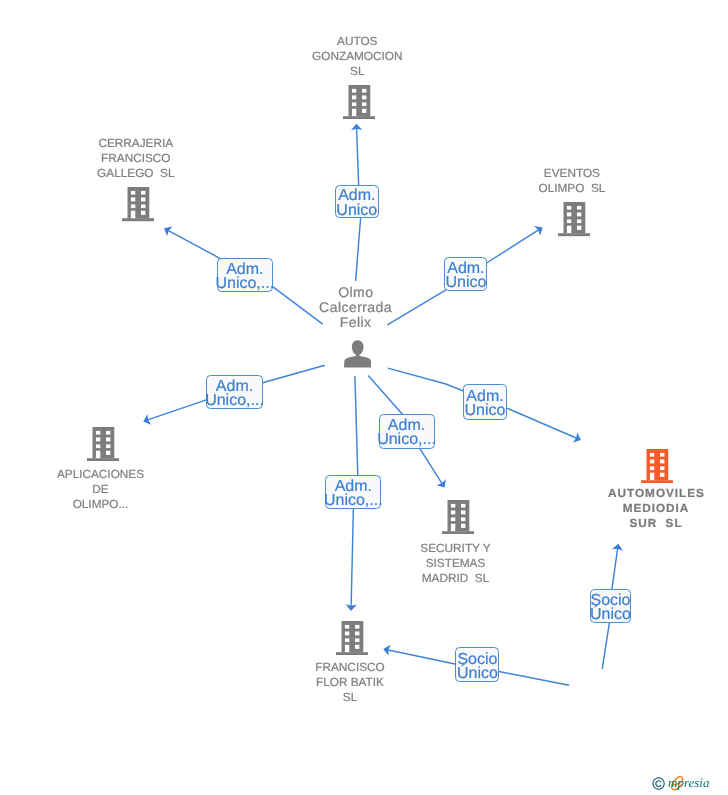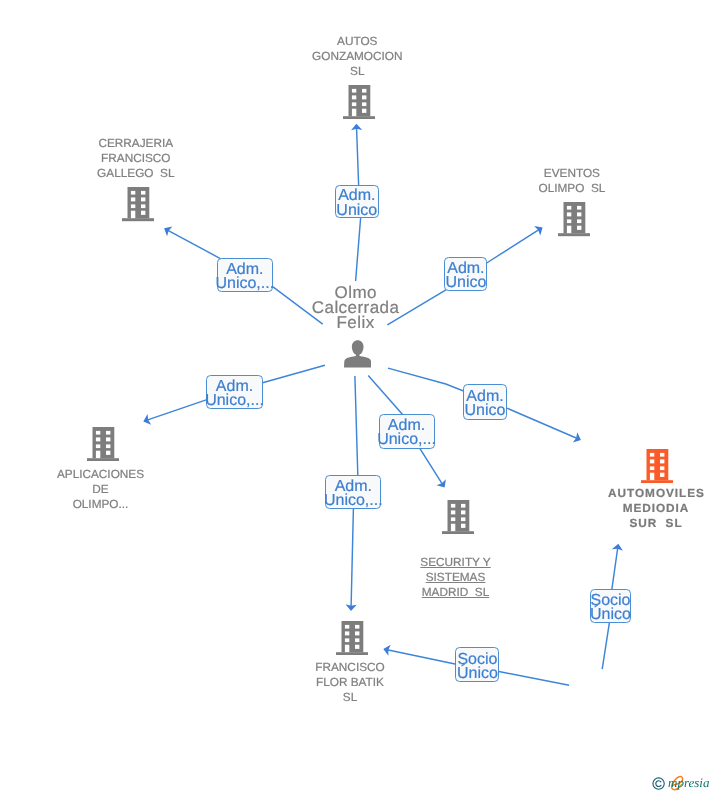--- a/index.html
+++ b/index.html
@@ -6,21 +6,21 @@
   html,body{margin:0;padding:0;background:#ffffff;}
   body{width:728px;height:795px;overflow:hidden;
        font-family:"Liberation Sans",sans-serif;
        -webkit-font-smoothing:antialiased;text-rendering:geometricPrecision;}
   #canvas{position:relative;width:728px;height:795px;background:#fff;}
   svg#edges{position:absolute;left:0;top:0;width:728px;height:795px;}
   .node{position:absolute;display:flex;flex-direction:column;align-items:center;
         width:180px;margin-left:-90px;}
   .node .caption{font-size:11.8px;line-height:15px;color:#808080;text-align:center;
         white-space:pre;-webkit-text-stroke:0.22px #808080;}
-  .node.person .caption{font-size:17px;letter-spacing:0.45px;text-indent:0.45px;}
+  .node.person .caption{font-size:14px;letter-spacing:0.45px;text-indent:0.45px;}
   .node.highlight .caption{color:#7a7a7a;font-weight:bold;letter-spacing:0.95px;
         text-indent:0.95px;}
   .ico{display:block;line-height:0;}
   .edge-label{position:absolute;border:1.5px solid #4a8fd4;border-radius:4.5px;
         background:#f8f9fa;color:#3d7fd0;font-size:16px;line-height:14.1px;
         text-align:center;display:flex;flex-direction:column;
         align-items:center;justify-content:center;box-sizing:border-box;
         padding-top:4.2px;white-space:pre;-webkit-text-stroke:0.2px #3d7fd0;}
   #logo{position:absolute;left:650px;top:775px;width:78px;height:20px;}
   #logo .copy{position:absolute;left:1.5px;top:1.5px;width:13.2px;height:13.2px;}
@@ -151,21 +151,21 @@
           <rect x="0" y="31.2" width="32.0" height="3.0" fill="#7d7d7d"></rect>
           <rect x="8.9" y="3.9" width="4.4" height="3.7" fill="#fff"></rect>
           <rect x="8.9" y="10.4" width="4.4" height="4" fill="#fff"></rect>
           <rect x="8.9" y="17.4" width="4.4" height="3.7" fill="#fff"></rect>
           <rect x="8.9" y="23.7" width="4.4" height="7.4" fill="#fff"></rect>
           <rect x="19" y="3.9" width="4.4" height="3.7" fill="#fff"></rect>
           <rect x="19" y="10.4" width="4.4" height="4" fill="#fff"></rect>
           <rect x="19" y="17.4" width="4.4" height="3.7" fill="#fff"></rect>
           <rect x="19" y="23.7" width="4.4" height="4.2" fill="#fff"></rect>
         </svg></span>
-    <div class="caption" style="margin-top:21px;text-decoration:underline;">SECURITY Y
+    <div class="caption" style="margin-top:7px;">SECURITY Y
 SISTEMAS
 MADRID  SL</div>
   </div>
 
   <div class="node highlight" style="left:656px;top:448.8px;">
     <span class="ico" style="margin-left:2.6px;"><svg width="32.0" height="34.4" viewBox="0 0 32.0 34.4" xmlns="http://www.w3.org/2000/svg">
           <rect x="5.5" y="0" width="21.8" height="31.3" fill="#fb5b28"></rect>
           <rect x="0" y="31.2" width="32.0" height="3.0" fill="#fb5b28"></rect>
           <rect x="8.9" y="3.9" width="4.4" height="3.7" fill="#fff"></rect>
           <rect x="8.9" y="10.4" width="4.4" height="4" fill="#fff"></rect>

